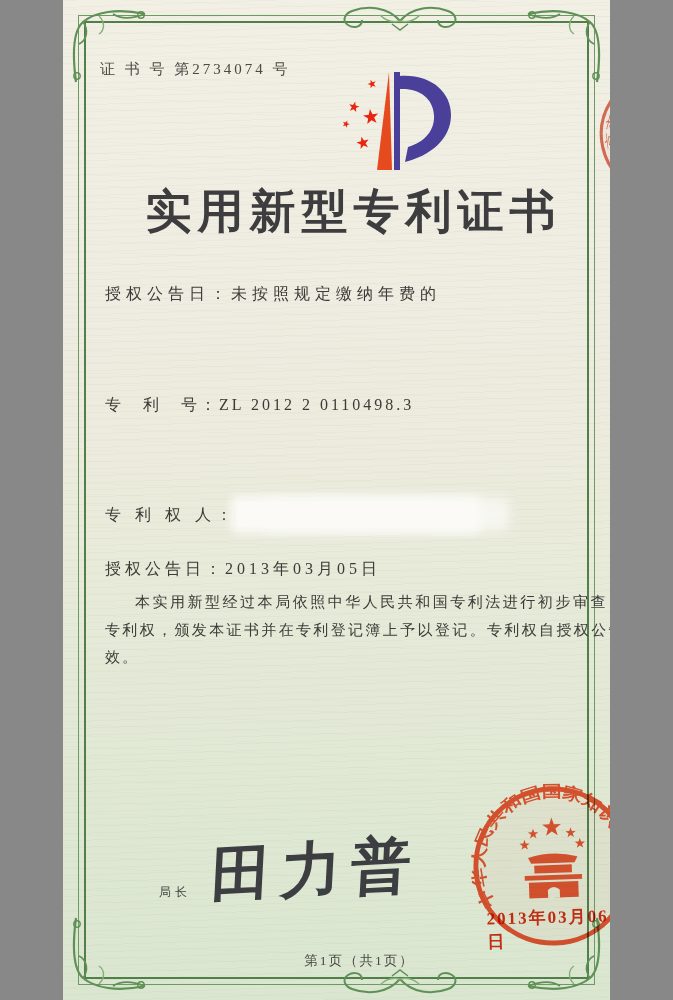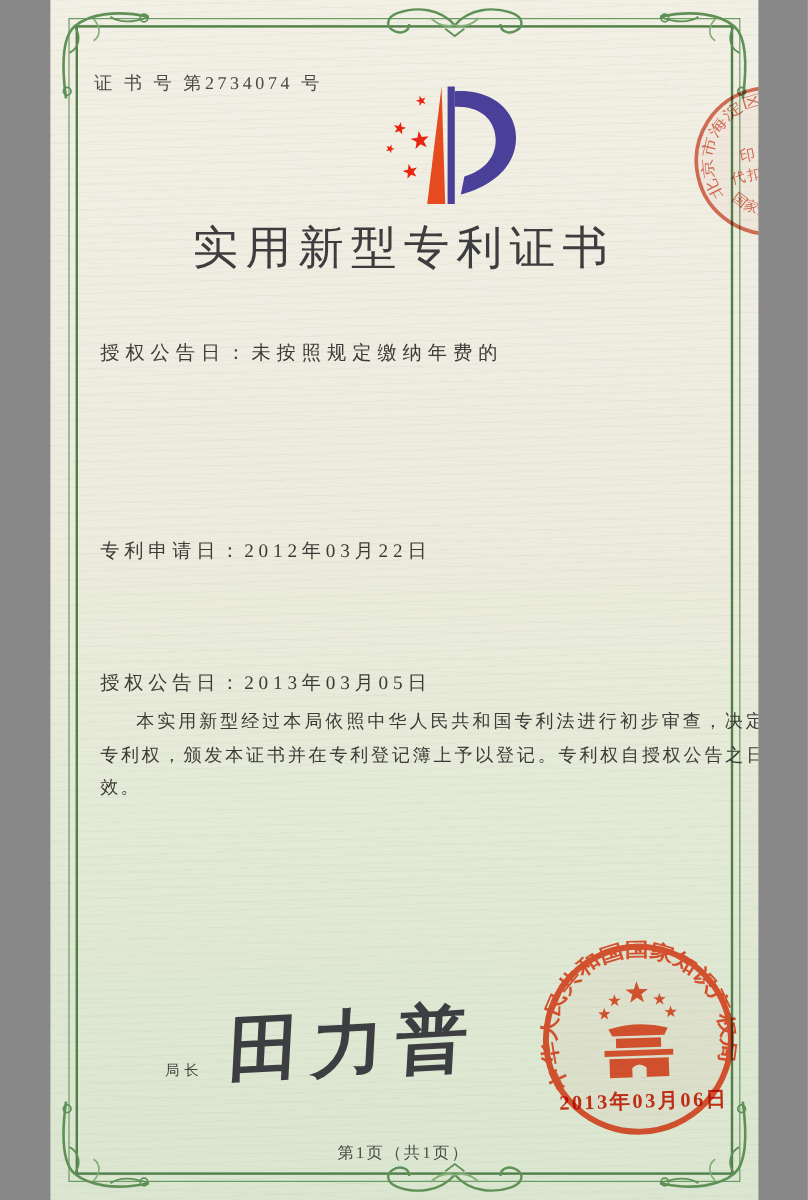--- a/index.html
+++ b/index.html
@@ -1,56 +1,56 @@
 <!DOCTYPE html>
 <html><head>
 <meta charset="utf-8">
 <style>
   html,body{margin:0;padding:0;background:#888;}
   .page{
-    position:relative; width:590px; height:1000px; overflow:hidden;
+    position:relative; width:547px; height:1000px; overflow:hidden;
     margin:0 auto;
     font-family:"Liberation Serif","DejaVu Serif",serif;
     background:linear-gradient(180deg,#f2efe4 0%,#efece1 30%,#ebebdc 50%,#e3e9d6 70%,#dde7d2 88%,#dbe6d1 100%);
     color:#3f3e3a;
   }
   .texture{
     position:absolute; inset:0; pointer-events:none;
     background:
       repeating-linear-gradient(178deg, rgba(120,165,115,0.055) 0 1px, transparent 1px 7px),
       repeating-linear-gradient(2deg, rgba(120,165,115,0.035) 0 1px, transparent 1px 11px);
   }
   .frame-outer{position:absolute; inset:15px; border:1px solid #6b9a62;}
   .frame-inner{position:absolute; inset:21px; border:2.5px solid #507f49;}
   .orn{position:absolute;}
   .orn svg{display:block;}
   .cert-no{position:absolute; left:37px; top:60px; font-size:15px; letter-spacing:3px; color:#4a4944;}
   .logo{position:absolute; left:266px; top:70px; width:148px; height:104px;}
   .tax-stamp{position:absolute; left:533px; top:68px; width:132px; height:132px;
     transform:rotate(-12deg); opacity:0.88; mix-blend-mode:multiply;}
-  .title{position:absolute; left:0; top:181px; width:100%; margin:0; text-align:center;
-    font-size:38px; font-weight:400; letter-spacing:6px; color:#3d3c3e;}
+  .title{position:absolute; left:17px; top:181px; width:100%; margin:0; text-align:center;
+    font-size:46px; font-weight:700; letter-spacing:6px; color:#3d3c3e;}
   .field{position:absolute; left:42px; font-size:16px; letter-spacing:5px; color:#3c3b37; white-space:nowrap;}
   .f1{top:284px;} .f2{top:344px;} .f3{top:395px; letter-spacing:3px;}
   .f4{top:449px; letter-spacing:4px;} .f5{top:502px;} .f6{top:559px; letter-spacing:4px;font-family:Liberation Serif, serif;}
   .redaction{display:inline-block; width:238px; height:25px; vertical-align:-7px;
     background:#fbfaf6; border-radius:3px;
     box-shadow:0 0 9px 7px rgba(250,250,246,0.95), 30px 0 12px 4px rgba(250,250,246,0.8);}
   .body-text{position:absolute; left:42px; top:589px; width:590px; font-size:15px;
     line-height:27.5px; letter-spacing:2px; text-align:justify; color:#3c3b37;}
   .body-text p{margin:0; text-indent:2em;}
   .sig-title{position:absolute; left:96px; top:884px; font-size:12px; letter-spacing:4px; color:#454440;}
   .sig-name{position:absolute; left:148px; top:830px; font-size:60px; font-weight:700;
     letter-spacing:10px; color:#2f3036; transform:rotate(-3deg) skewX(-6deg); opacity:0.92;}
   .seal{position:absolute; left:406px; top:782px; width:168px; height:168px;
     mix-blend-mode:multiply; opacity:0.95; transform:rotate(-2deg);}
   .seal-date{position:absolute; left:424px; top:906px; font-size:17px; font-weight:700;
     color:#df3318; letter-spacing:2px; transform:rotate(-1.5deg); mix-blend-mode:multiply;}
   .footer{position:absolute; left:0; top:952px; width:100%; text-align:center;
-    font-size:13.5px; letter-spacing:2px; color:#4a4944;}
+    font-size:13.5px; letter-spacing:2px; color:#4a4944;padding-left:23px;}
 </style>
 </head>
 <body>
 
 <svg width="0" height="0" style="position:absolute" aria-hidden="true">
   <defs>
     <path id="star-shape" d="M0,-10 L2.35,-3.24 L9.51,-3.09 L3.8,1.24 L5.88,8.09 L0,4 L-5.88,8.09 L-3.8,1.24 L-9.51,-3.09 L-2.35,-3.24 Z"></path>
     <g id="corner-flourish">
       <path d="M76,8 C48,2 26,6 14,16 C5,24 3,46 7,76" fill="none" stroke="#5f9157" stroke-width="2.2"></path>
       <path d="M76,8 C60,14 50,12 44,8" fill="none" stroke="#5f9157" stroke-width="1.6"></path>
@@ -133,22 +133,25 @@
         <textPath href="#taxBottom">国家知识产权局</textPath>
       </text>
     </svg>
   </div>
 
   <h1 class="title">实用新型专利证书</h1>
 
   <div class="field f1">
     <span>授权公告日：</span><span>未按照规定缴纳年费的</span>
   </div>
-  <div class="field f4">
-    <span>专利申请日：</span><span>2012年03月22日</span>
+  <div class="field f3">
+    <span>专　利　号：</span><span>ZL 2012 2 0110498.3</span>
+  </div>
+  <div class="field f5">
+    <span>专 利 权 人：</span><span class="redaction"></span>
   </div>
   <div class="field f6">
     <span>授权公告日：</span><span>2013年03月05日</span>
   </div>
 
   <div class="body-text">
     <p>本实用新型经过本局依照中华人民共和国专利法进行初步审查，决定授予专利权，颁发本证书并在专利登记簿上予以登记。专利权自授权公告之日起生效。</p>
   </div>
 
   <div class="sig-title">局长</div>

